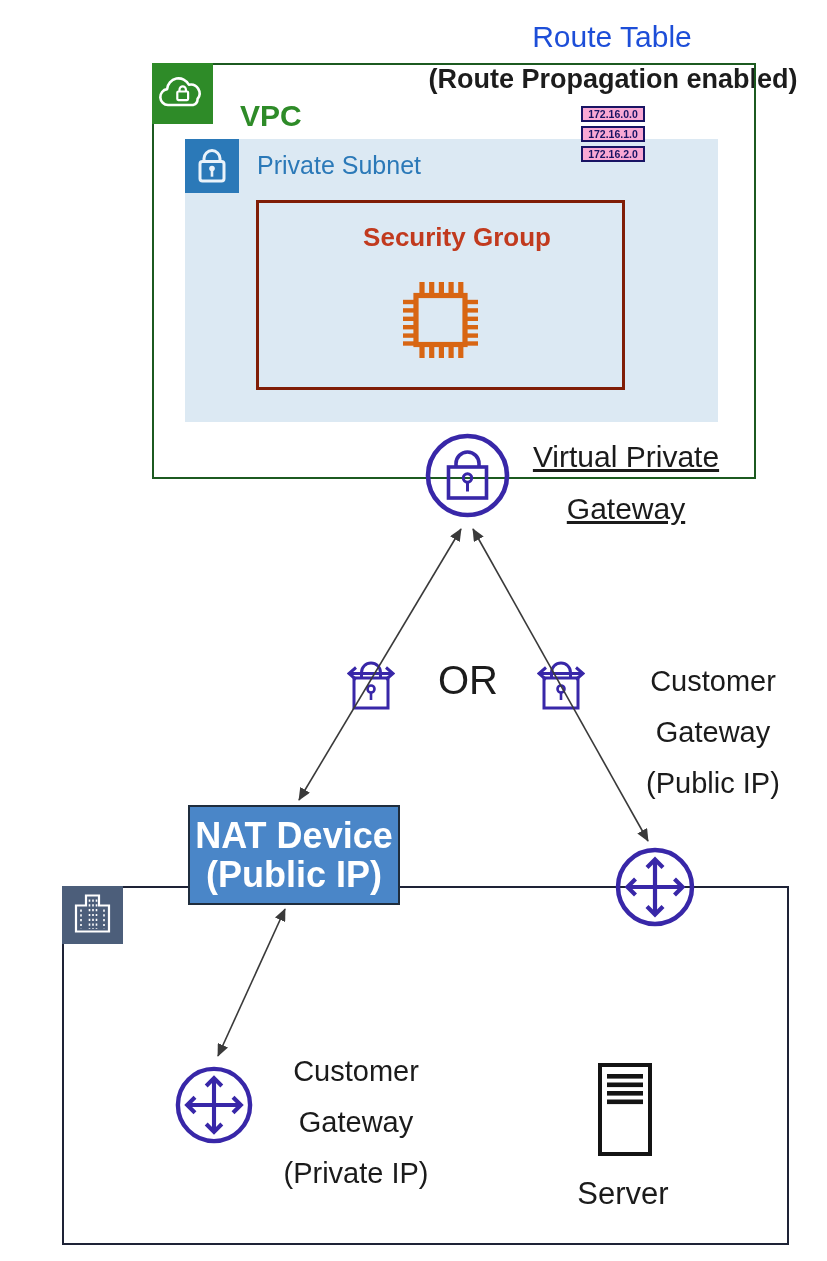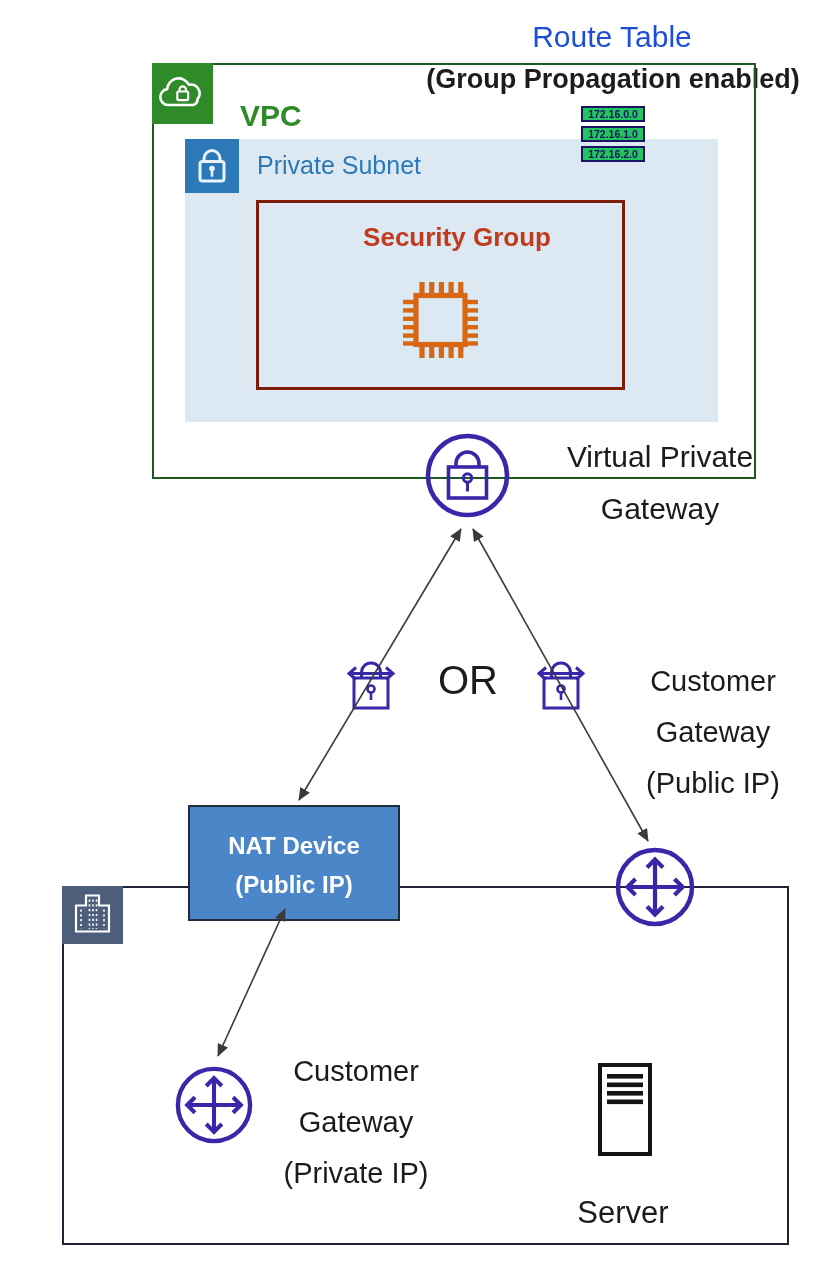--- a/index.html
+++ b/index.html
@@ -11,76 +11,76 @@
   .rt-title { left:452px; top:20px; width:320px; text-align:center; font-size:30px; color:#1d4ed8; }
   .rt-sub   { left:413px; top:64px; width:400px; text-align:center; font-size:27px; font-weight:bold; color:#1c1c1c; }
 
   
   .vpc-box  { left:152px; top:63px; width:604px; height:416px; border:2px solid #1c5a20; }
   .vpc-icon { left:152px; top:63px; width:61px; height:61px; background:#2e8b28; }
   .vpc-label{ left:240px; top:99px; font-size:30px; font-weight:bold; color:#2e8b28; }
 
   
   .route-entries { left:581px; top:106px; }
-  .route-entry { width:64px; height:16px; margin-bottom:4px; border:2px solid #191464; background:#22c55e;
+  .route-entry { width:64px; height:16px; margin-bottom:4px; border:2px solid #191464; background:#f9a8d4;
                  color:#191464; font-size:10.5px; font-weight:bold; text-align:center; line-height:12px; }
 
   
   .subnet-fill { left:185px; top:139px; width:533px; height:283px; background:#dce9f3; }
   .subnet-icon { left:185px; top:139px; width:54px; height:54px; background:#2b79b8; }
   .subnet-label{ left:257px; top:151px; font-size:25px; color:#2b79b8;text-align:right; }
 
   
   .sg-box   { left:256px; top:200px; width:369px; height:190px; border:3px solid #801d06; }
   .sg-label { left:256px; top:222px; width:402px; text-align:center; font-size:26px; font-weight:bold; color:#c13a1e; }
   .chip-icon{ left:393px; top:272px; width:95px; height:96px; }
 
   
   .vpg-icon { left:424px; top:432px; width:87px; height:87px; }
-  .vpg-label{ left:522px; top:431px; width:276px; text-align:center; font-size:30px; line-height:52px; color:#1b1b1b; }
+  .vpg-label{ left:488px; top:431px; width:276px; text-align:center; font-size:30px; line-height:52px; color:#1b1b1b;text-decoration:underline; }
   .vpg-label span { display:block; }
 
   
   .vpn-lock { width:48px; height:64px; }
   .vpn-lock.left  { left:347px; top:651px; }
   .vpn-lock.right { left:537px; top:651px; }
   .or-label { left:433px; top:658px; width:70px; text-align:center; font-size:40px; color:#1c1c1c; }
 
   
   .cgpub-label  { left:613px; top:656px; width:200px; text-align:center; font-size:29px; line-height:51px; color:#1b1b1b; }
   .cgpriv-label { left:250px; top:1046px; width:212px; text-align:center; font-size:29px; line-height:51px; color:#1b1b1b; }
   .cgpub-label span, .cgpriv-label span { display:block; }
 
   
-  .nat-box { left:188px; top:805px; width:212px; height:116px; background:#4a86c8; border:2px solid #1f2d3d;
-             color:#ffffff; font-weight:bold; font-size:24px; text-align:center; line-height:39px; padding-top:19px; }
+  .nat-box { left:188px; top:805px; width:212px; height:100px; background:#4a86c8; border:2px solid #1f2d3d;
+             color:#ffffff; font-weight:bold; font-size:36px; text-align:center; line-height:39px; padding-top:9px; }
   .nat-box span { display:block; }
 
   
   .cdc-box  { left:62px; top:886px; width:727px; height:359px; border:2px solid #1e2336; background:transparent; }
   .cdc-icon { left:62px; top:886px; width:61px; height:58px; background:#4c5e7a; }
   .cdc-label{ left:156px; top:906px; font-size:29px; color:#1b1b1b; }
 
   
   .cg-icon.public  { left:614px; top:846px; width:82px; height:82px; }
   .cg-icon.private { left:174px; top:1065px; width:80px; height:80px; }
 
   
   .server-icon { left:597px; top:1062px; width:56px; height:95px; }
-  .server-label{ left:550px; top:1176px; width:146px; text-align:center; font-size:31px; color:#1b1b1b;margin-top:19px; }
+  .server-label{ left:550px; top:1176px; width:146px; text-align:center; font-size:31px; color:#1b1b1b; }
 
   .connectors { left:0; top:0; width:827px; height:1261px; pointer-events:none; }
 </style>
 </head>
 <body>
 
 <div class="canvas">
 
   <div class="abs rt-title">Route Table</div>
-  <div class="abs rt-sub">(Group Propagation enabled)</div>
+  <div class="abs rt-sub">(Route Propagation enabled)</div>
 
   <div class="abs vpc-box"></div>
 
   <div class="abs subnet-fill"></div>
   <div class="abs subnet-icon">
     <svg width="54" height="54" viewBox="0 0 54 54">
       <path d="M19 23 v-3.4 a8 8 0 0 1 16 0 V23" fill="none" stroke="#eaf3fa" stroke-width="3"></path>
       <rect x="15" y="22.5" width="24" height="19.5" rx="2.5" fill="none" stroke="#eaf3fa" stroke-width="3"></rect>
       <circle cx="27" cy="29.5" r="2.8" fill="#eaf3fa"></circle>
       <rect x="25.7" y="31.5" width="2.6" height="6.2" fill="#eaf3fa"></rect>

